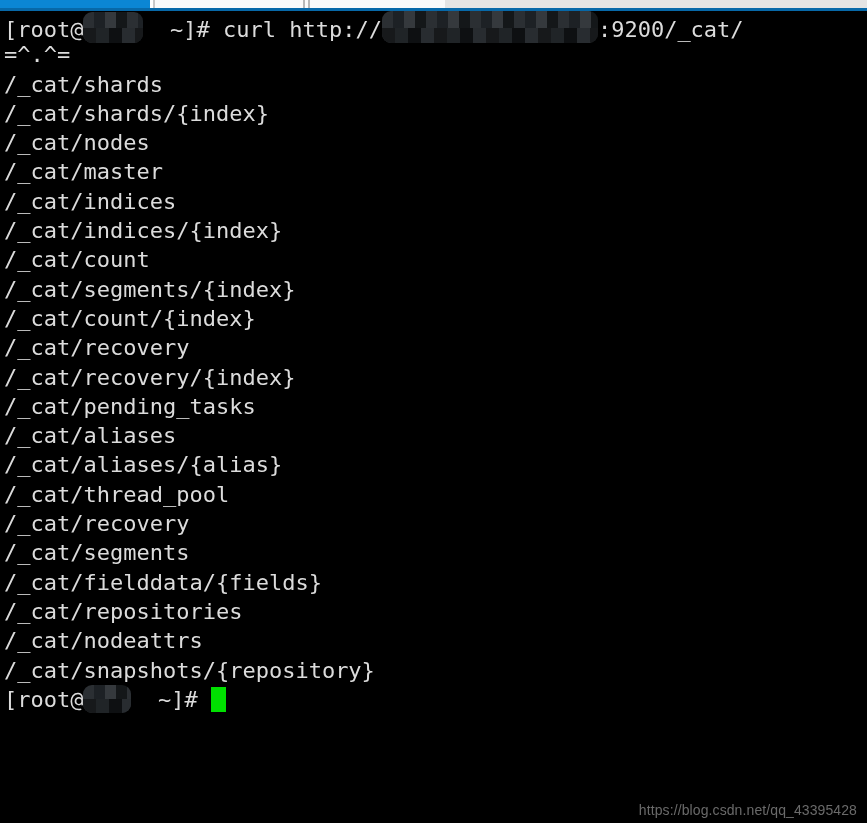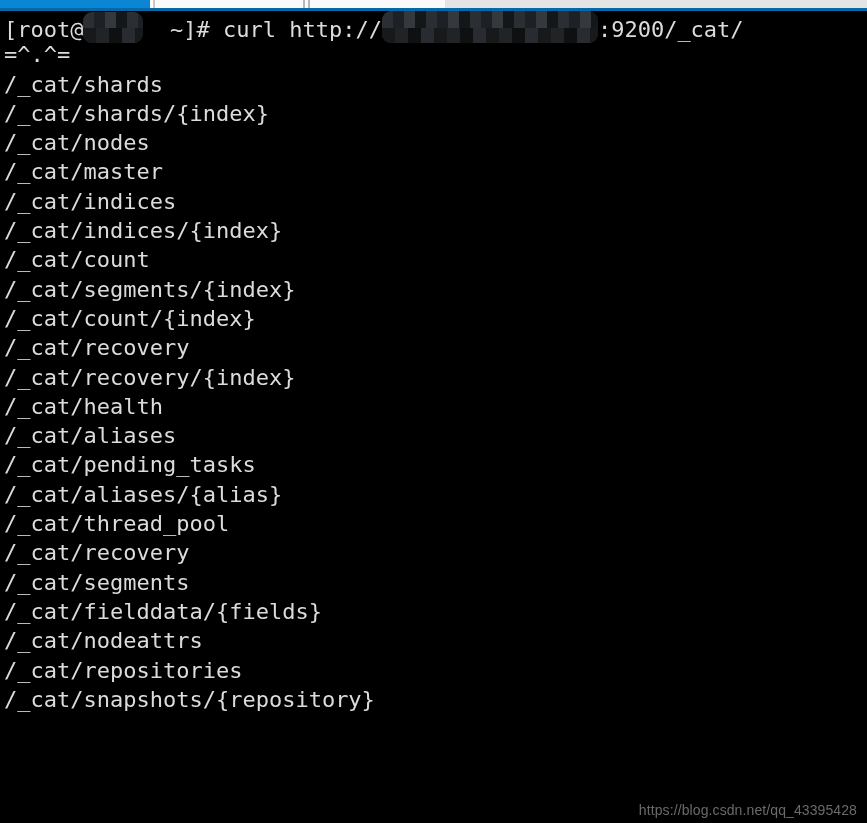--- a/index.html
+++ b/index.html
@@ -148,28 +148,28 @@
   <div class="line">/_cat/shards/{index}</div>
   <div class="line">/_cat/nodes</div>
   <div class="line">/_cat/master</div>
   <div class="line">/_cat/indices</div>
   <div class="line">/_cat/indices/{index}</div>
   <div class="line">/_cat/count</div>
   <div class="line">/_cat/segments/{index}</div>
   <div class="line">/_cat/count/{index}</div>
   <div class="line">/_cat/recovery</div>
   <div class="line">/_cat/recovery/{index}</div>
-  <div class="line">/_cat/health</div>
+  <div class="line">/_cat/pending_tasks</div>
   <div class="line">/_cat/aliases</div>
-  <div class="line">/_cat/pending_tasks</div>
   <div class="line">/_cat/aliases/{alias}</div>
   <div class="line">/_cat/thread_pool</div>
   <div class="line">/_cat/recovery</div>
   <div class="line">/_cat/segments</div>
   <div class="line">/_cat/fielddata/{fields}</div>
+  <div class="line">/_cat/repositories</div>
   <div class="line">/_cat/nodeattrs</div>
-  <div class="line">/_cat/repositories</div>
   <div class="line">/_cat/snapshots/{repository}</div>
 
+  <div class="line"><span>[root@</span><span class="redact host2"></span><span>  ~]# </span><span class="cursor"></span></div>
 
 </div>
 
 <div id="watermark">https://blog.csdn.net/qq_43395428</div>
 
 </body></html>

